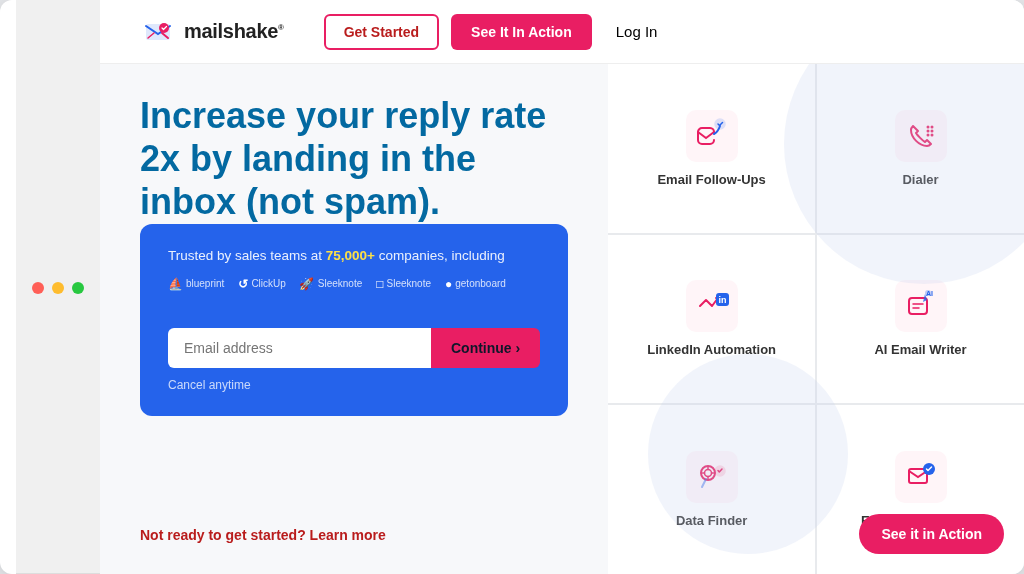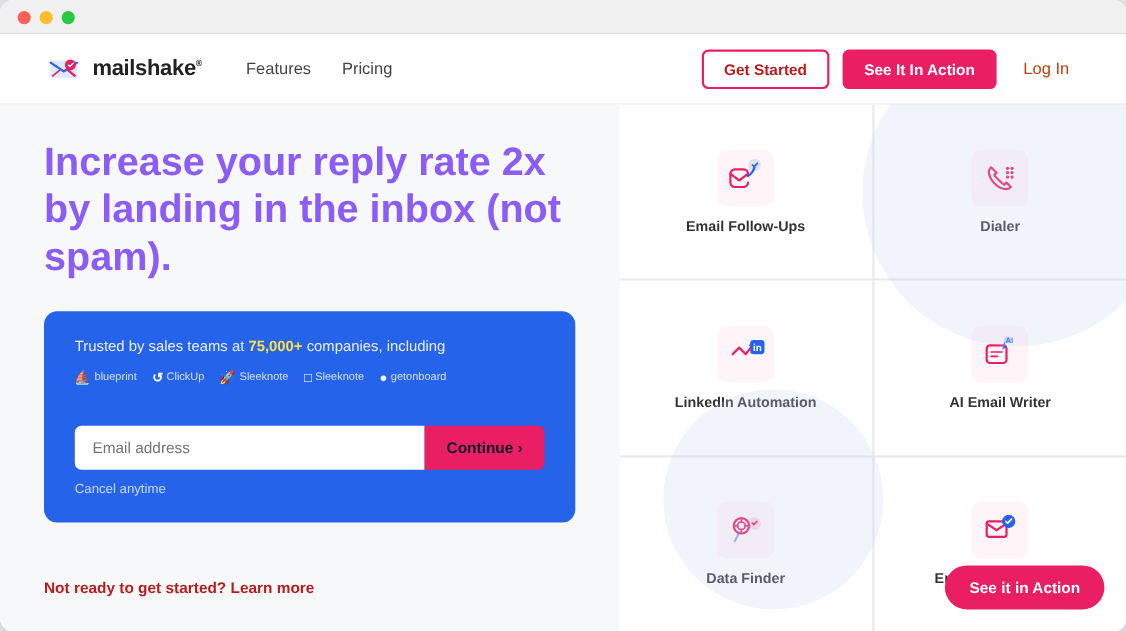--- a/index.html
+++ b/index.html
@@ -12,21 +12,22 @@
       min-height: 100vh;
     }
     .browser-window {
       width: 1024px;
       height: 574px;
       background: #fff;
       border-radius: 12px;
       overflow: hidden;
       box-shadow: 0 4px 24px rgba(0,0,0,0.18);
       display: flex;
-      flex-direction: column;
+      flex-direction: row;
+      padding-left: 16px;
     }
     .browser-chrome {
       background: #f0f0f0;
       padding: 10px 16px 8px;
       display: flex;
       align-items: center;
       gap: 8px;
       border-bottom: 1px solid #ddd;
       flex-shrink: 0;
     }
@@ -106,44 +107,43 @@
       border: none;
       padding: 10px 20px;
       border-radius: 6px;
       font-size: 14px;
       font-weight: 600;
       cursor: pointer;
     }
     .btn-login {
       background: none;
       border: none;
-      color: #c2410c;
+      color: #000000;
       font-size: 15px;
       cursor: pointer;
       padding: 8px 12px;
     }
     
     .main-body {
       display: flex;
       flex: 1;
       overflow: hidden;
     }
     
     .left-panel {
       flex: 0 0 55%;
       padding: 30px 40px;
       display: flex;
       flex-direction: column;
     }
     .hero-headline {
       font-size: 36px;
       font-weight: 800;
-      color: #8b5cf6;
+      color: #0369a1;
       line-height: 1.2;
-      margin-bottom: 28px;
       max-width: 480px;
     }
     .cta-card {
       background: #2563eb;
       border-radius: 12px;
       padding: 24px 28px;
       max-width: 490px;
     }
     .cta-trust {
       font-size: 13.5px;
@@ -297,24 +297,20 @@
           <path d="M6 12C6 10.9 6.9 10 8 10H28C29.1 10 30 10.9 30 12V24C30 25.1 29.1 26 28 26H8C6.9 26 6 25.1 6 24V12Z" fill="#2563eb" opacity="0.15"></path>
           <path d="M6 12L18 20L30 12" stroke="#2563eb" stroke-width="2" stroke-linecap="round"></path>
           <path d="M22 19L28 24" stroke="#e91e63" stroke-width="2" stroke-linecap="round"></path>
           <path d="M14 19L8 24" stroke="#e91e63" stroke-width="1.5" stroke-linecap="round"></path>
           <circle cx="24" cy="14" r="5" fill="#e91e63"></circle>
           <path d="M22 14L23.5 15.5L26.5 12.5" stroke="#fff" stroke-width="1.2" stroke-linecap="round" stroke-linejoin="round"></path>
         </svg>
         <span class="logo-text">
           <span>mailshake</span><sup>®</sup>
         </span>
-      </div>
-      <div class="nav-links">
-        <a class="nav-link">Features</a>
-        <a class="nav-link">Pricing</a>
       </div>
       <div class="nav-actions">
         <button class="btn-outline">Get Started</button>
         <button class="btn-pink">See It In Action</button>
         <button class="btn-login">Log In</button>
       </div>
     </nav>
 
     <div class="main-body">
 

